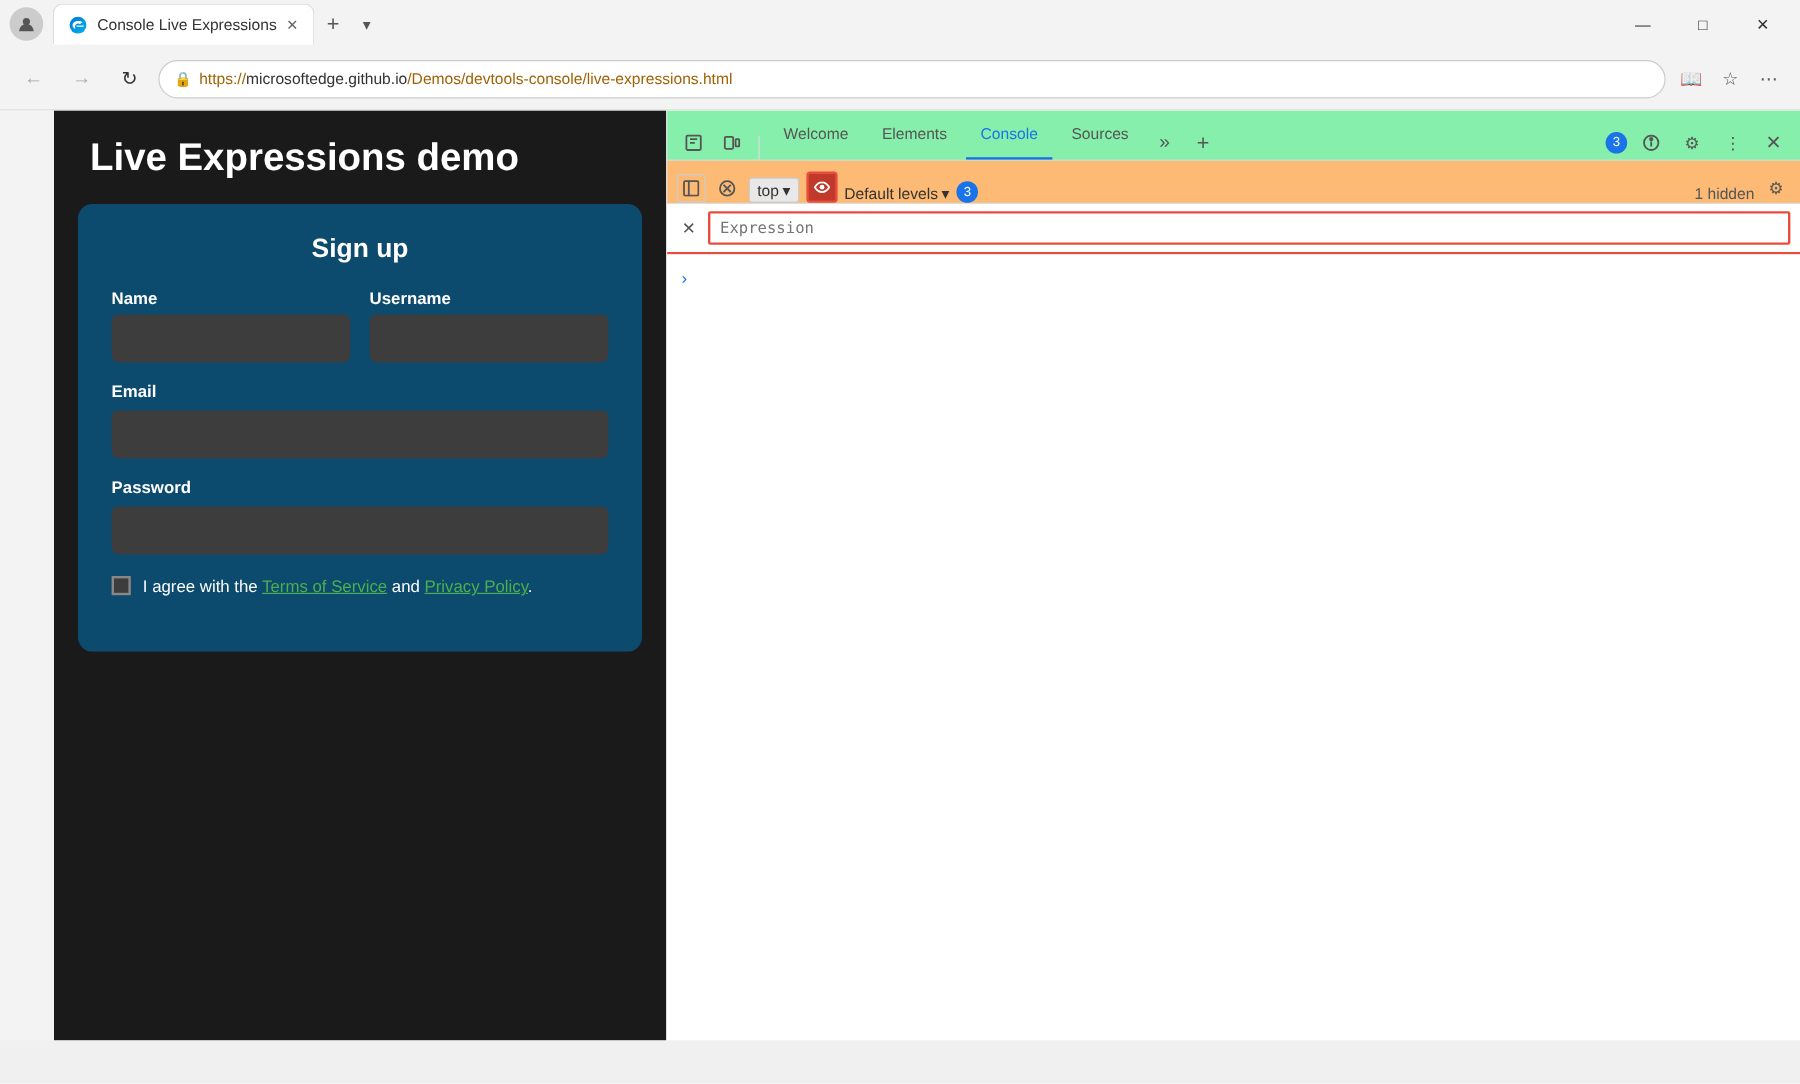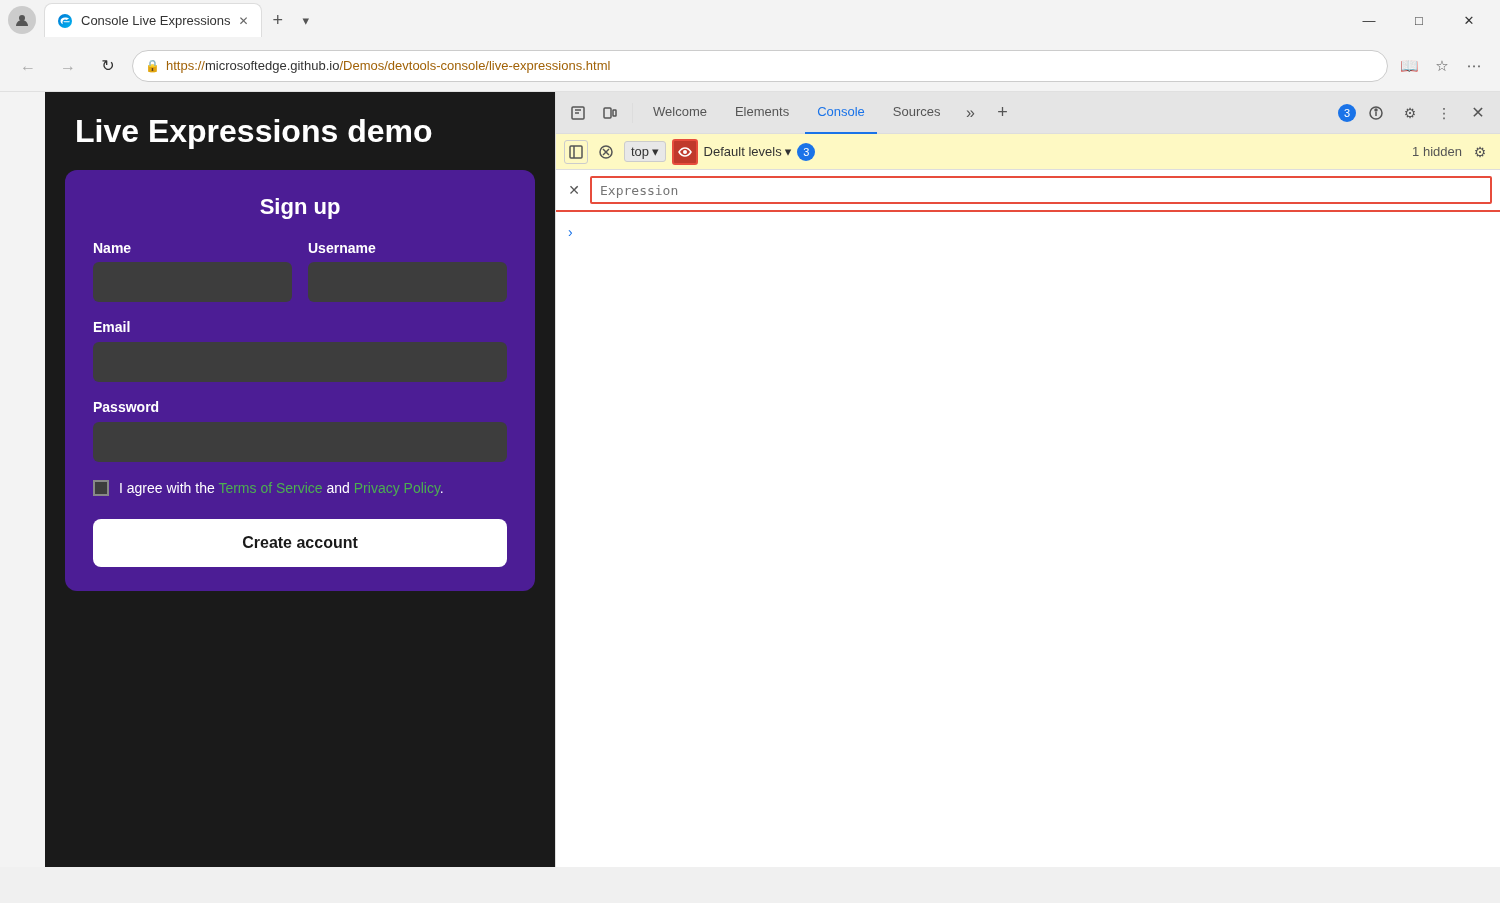--- a/index.html
+++ b/index.html
@@ -32,48 +32,48 @@
 
     
     .main-content { flex: 1; display: flex; overflow: hidden; }
 
     
     .browser-page { width: 510px; background: #1a1a1a; flex-shrink: 0; overflow: hidden; margin-left: 45px; }
     .page-header { padding: 20px 30px; }
     .page-title { color: white; font-size: 32px; font-weight: bold; line-height: 1.2; }
 
     
-    .signup-card { background: #4c1d95; border-radius: 12px; margin: 0 20px 20px 20px; padding: 24px 28px; }
+    .signup-card { background: #0c4a6e; border-radius: 12px; margin: 0 20px 20px 20px; padding: 24px 28px; }
     .signup-title { color: white; font-size: 22px; font-weight: bold; text-align: center; margin-bottom: 20px; }
     .form-row { display: flex; gap: 16px; margin-bottom: 16px; }
     .form-group { flex: 1; display: flex; flex-direction: column; gap: 6px; }
     .form-label { color: white; font-size: 14px; font-weight: bold; }
     .form-input { background: #3d3d3d; border: none; border-radius: 6px; height: 40px; width: 100%; }
     .checkbox-row { display: flex; align-items: flex-start; gap: 10px; margin-bottom: 20px; margin-top: 4px; }
     .checkbox-input { width: 16px; height: 16px; margin-top: 2px; flex-shrink: 0; background: #3d3d3d; border: 2px solid #888; appearance: none; cursor: pointer; }
     .checkbox-label { color: white; font-size: 14px; line-height: 1.5; }
-    .checkbox-label a { color: #4caf50; }
+    .checkbox-label a { color: #4caf50; text-decoration: underline; }
     .create-btn { width: 100%; height: 48px; background: white; border: none; border-radius: 8px; font-size: 16px; font-weight: bold; color: #1a1a1a; cursor: pointer; }
 
     
     .devtools-panel { flex: 1; background: white; display: flex; flex-direction: column; border-left: 1px solid #ddd; }
 
     
-    .devtools-toolbar { height: 42px; background: #e5e5e5; border-bottom: 1px solid #ddd; display: flex; align-items: center; padding: 0 8px; gap: 4px; }
+    .devtools-toolbar { height: 42px; background: #86efac; border-bottom: 1px solid #ddd; display: flex; align-items: flex-end; padding: 0 8px; gap: 4px; }
     .dt-icon-btn { width: 28px; height: 28px; display: flex; align-items: center; justify-content: center; cursor: pointer; border-radius: 3px; color: #555; font-size: 14px; }
     .dt-divider { width: 1px; height: 20px; background: #ddd; margin: 0 4px; }
     .dt-tab { padding: 0 12px; height: 42px; display: flex; align-items: center; font-size: 13px; color: #555; cursor: pointer; border-bottom: 2px solid transparent; }
     .dt-tab.active { color: #1a73e8; border-bottom-color: #1a73e8; }
     .dt-tab-more { width: 28px; height: 28px; display: flex; align-items: center; justify-content: center; cursor: pointer; color: #555; font-size: 16px; }
     .dt-toolbar-right { margin-left: auto; display: flex; align-items: center; gap: 6px; }
     .dt-badge { background: #1a73e8; color: white; border-radius: 50%; width: 18px; height: 18px; font-size: 11px; display: flex; align-items: center; justify-content: center; }
     .dt-close-btn { width: 28px; height: 28px; display: flex; align-items: center; justify-content: center; cursor: pointer; color: #555; font-size: 16px; }
 
     
-    .console-toolbar { height: 36px; background: #fef9c3; border-bottom: 1px solid #ddd; display: flex; align-items: center; padding: 0 8px; gap: 6px; }
+    .console-toolbar { height: 36px; background: #fdba74; border-bottom: 1px solid #ddd; display: flex; align-items: flex-end; padding: 0 8px; gap: 6px; }
     .console-sidebar-btn { width: 24px; height: 24px; display: flex; align-items: center; justify-content: center; cursor: pointer; color: #555; font-size: 13px; border: 1px solid #ccc; border-radius: 3px; }
     .clear-btn { width: 24px; height: 24px; display: flex; align-items: center; justify-content: center; cursor: pointer; color: #555; font-size: 14px; }
     .context-select { display: flex; align-items: center; gap: 3px; background: #e8e8e8; border-radius: 3px; padding: 2px 6px; cursor: pointer; font-size: 13px; color: #333; border: 1px solid #ccc; }
     .eye-btn { width: 26px; height: 26px; display: flex; align-items: center; justify-content: center; cursor: pointer; background: #c0392b; border-radius: 3px; color: white; font-size: 13px; border: 2px solid #e74c3c; }
     .filter-input { flex: 1; height: 26px; border: 1px solid #ccc; border-radius: 3px; padding: 0 8px; font-size: 13px; background: white; }
     .default-levels { display: flex; align-items: center; gap: 3px; font-size: 13px; color: #333; cursor: pointer; }
     .console-badge { background: #1a73e8; color: white; border-radius: 50%; width: 18px; height: 18px; font-size: 11px; display: flex; align-items: center; justify-content: center; }
     .hidden-label { font-size: 13px; color: #555; margin-left: auto; }
     .settings-btn { width: 24px; height: 24px; display: flex; align-items: center; justify-content: center; cursor: pointer; color: #555; font-size: 14px; }
 
@@ -183,21 +183,20 @@
 
         
         <div class="checkbox-row">
           <input type="checkbox" class="checkbox-input" style="background: rgb(61, 61, 61); border: 2px solid rgb(136, 136, 136); width: 16px; height: 16px;">
           <span class="checkbox-label">
             <span>I agree with the </span><a>Terms of Service</a><span> and </span><a>Privacy Policy</a><span>.</span>
           </span>
         </div>
 
         
-        <button class="create-btn">Create account</button>
       </div>
     </div>
 
     <div class="devtools-panel">
 
       <div class="devtools-toolbar">
         <div class="dt-icon-btn">
           <svg width="16" height="16" viewBox="0 0 16 16" fill="currentColor">
               <rect x="2" y="2" width="12" height="12" rx="1" fill="none" stroke="currentColor" stroke-width="1.5"></rect>
               <path d="M5 5h6M5 8h4" stroke="currentColor" stroke-width="1.5"></path>

